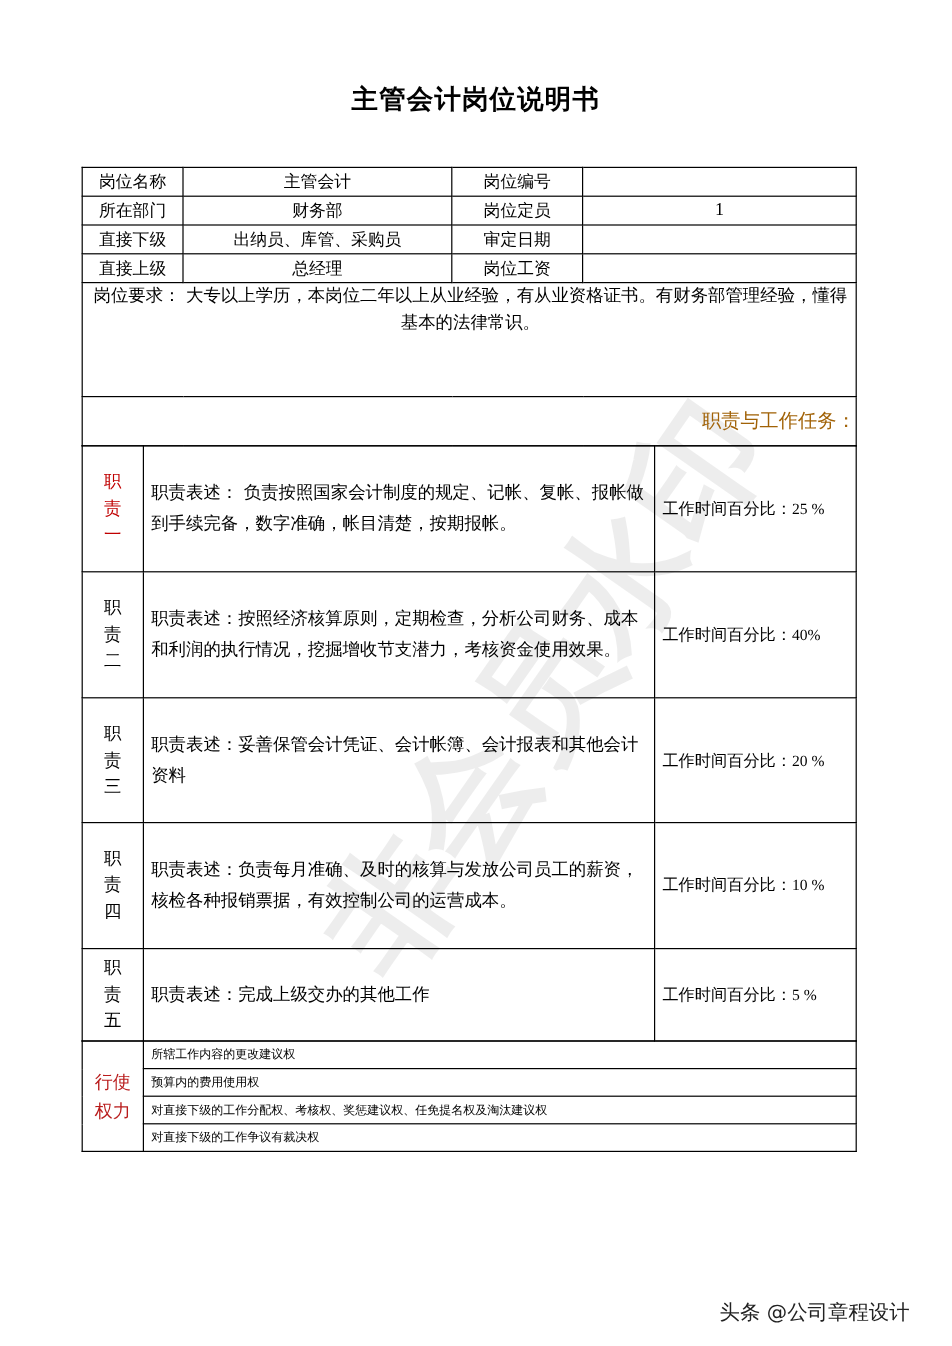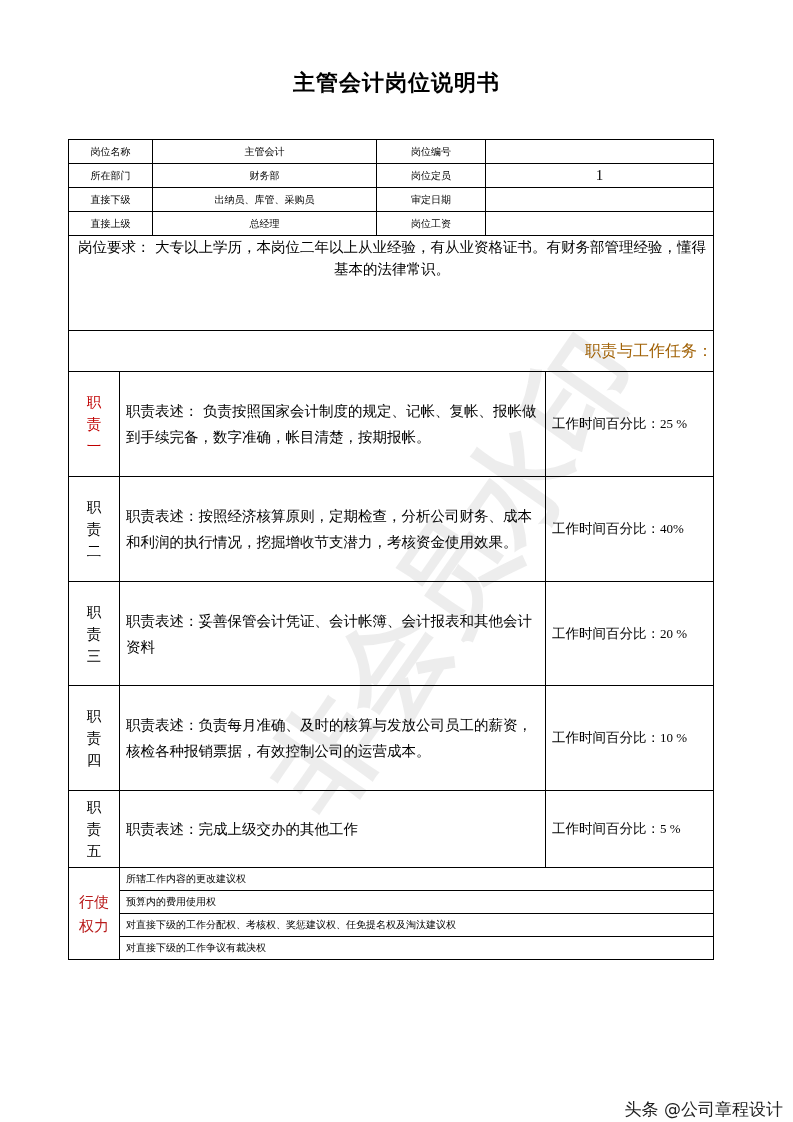--- a/index.html
+++ b/index.html
@@ -7,42 +7,41 @@
       width: 793px; height: 1122px; position: relative; background: #ffffff;
       font-family: "DejaVu Sans", sans-serif; color: #000; overflow: hidden;
     }
     .title {
       position: absolute; left: 0; top: 68px; width: 793px; text-align: center;
       font-family: "DejaVu Serif", serif; font-weight: bold; font-size: 22px; letter-spacing: 1px;
     }
     .sheet { position: absolute; left: 68px; top: 139px; width: 645px; }
     table { border-collapse: collapse; width: 100%; table-layout: fixed; }
     td { border: 1px solid #000; padding: 0; vertical-align: middle; }
-    .hdr td { height: 23px; font-size: 10px; text-align: center; white-space: nowrap; }
+    .hdr td { height: 23px; font-size: 14px; text-align: center; white-space: nowrap; }
     .hdr td.num { font-family: "Liberation Serif", serif; font-size: 15px; }
     .req td { height: 94px; vertical-align: top; font-size: 14.5px; line-height: 22px; padding: 0 6px 0 8px; text-align: center; }
     .sec td { height: 40px; text-align: right; font-size: 16px; color: #a16207; }
     .duty td { font-size: 14.5px; }
     .duty td.lbl { text-align: center; line-height: 22px; }
     .duty td.lbl span { display: block; }
     .duty td.desc { padding: 0 8px 0 6px; line-height: 26px; }
     .duty td.pct { padding-left: 6px; font-size: 13.5px; white-space: nowrap; }
     .pct .v { font-family: Liberation Serif, serif; font-size: 13px; }
     .red { color: #c00000; }
     .auth td { height: 22px; font-size: 10px; padding-left: 6px; }
     .auth td.lbl { text-align: center; font-size: 15px; color: #b91c1c; line-height: 24px; padding: 0; }
     .watermark {
       position: absolute; left: 180px; top: 500px; font-size: 110px; color: rgba(0,0,0,0.07);
       transform: rotate(-55deg); transform-origin: center; white-space: nowrap; pointer-events: none;
       font-family: "DejaVu Sans", sans-serif; font-weight: bold;
     }
     .credit {
-      position: absolute; right: 10px; top: 1082px; font-size: 17px; color: #222;
+      position: absolute; right: 35px; top: 1082px; font-size: 17px; color: #222;
       text-shadow: 1px 1px 1px #fff, -1px -1px 1px #fff;
-      margin-top: 16px;
     }
   </style>
 </head>
 <body>
 
 <div class="title">主管会计岗位说明书</div>
 
 <div class="watermark">非会员水印</div>
 
 <div class="sheet">

